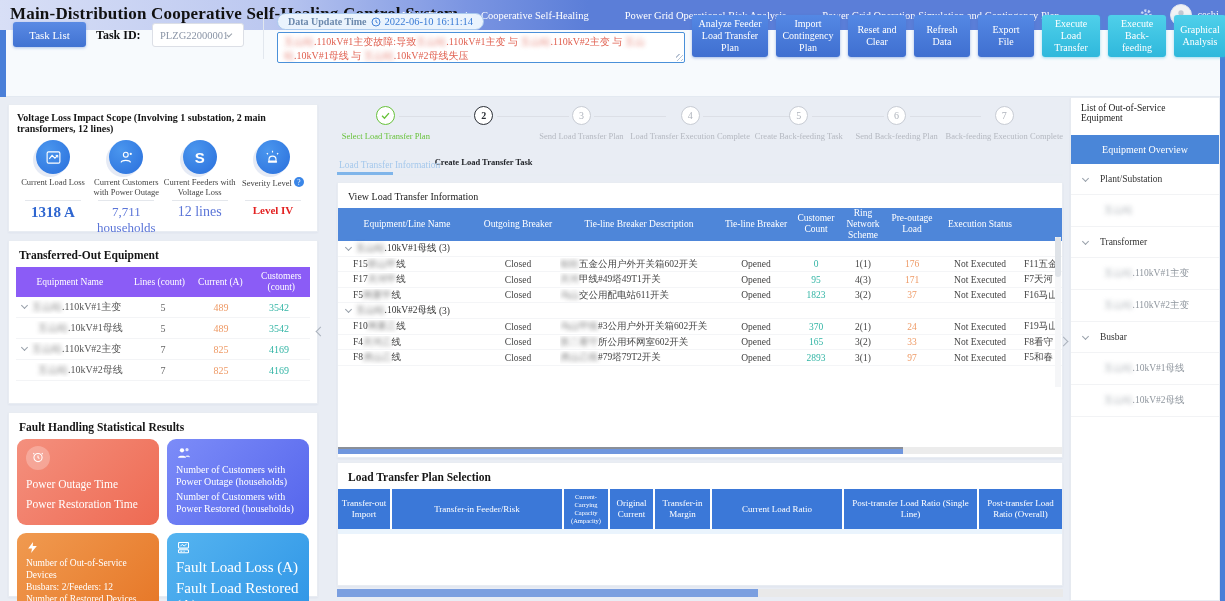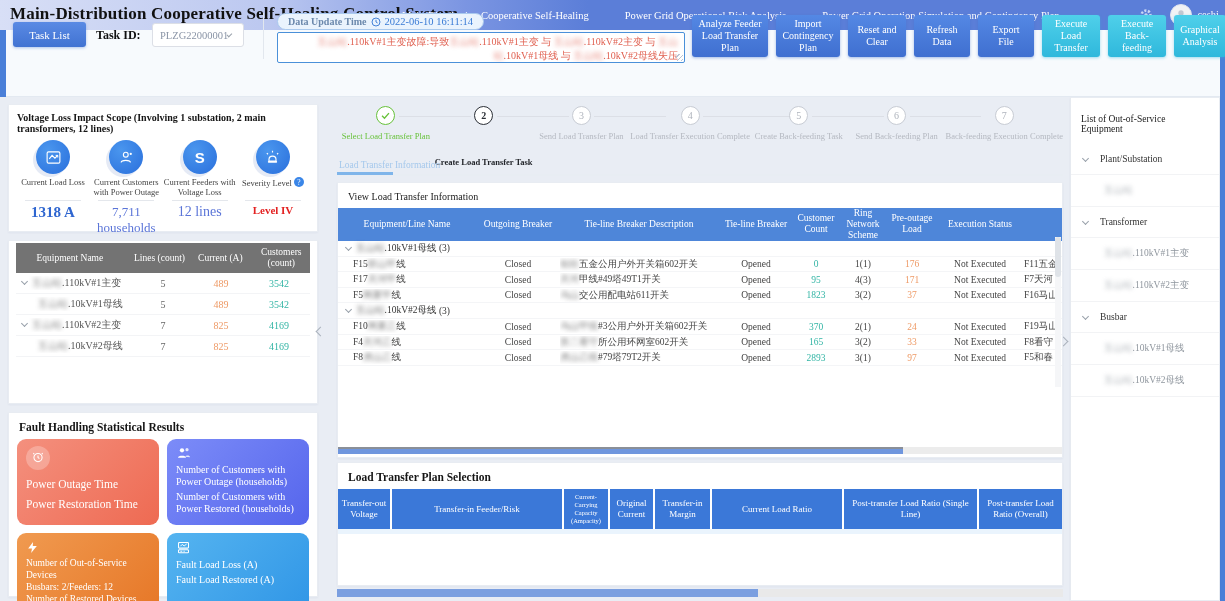--- a/index.html
+++ b/index.html
@@ -26,21 +26,21 @@
   .task-id-label { position:absolute; left:96px; top:28px; font-size:12px; font-weight:bold; color:#111; }
   .task-select { position:absolute; left:152px; top:23px; width:92px; height:24px; background:#fff; border:1px solid #dcdfe6; border-radius:3px;
     display:flex; align-items:center; justify-content:space-between; padding:0 7px; cursor:pointer; }
   .task-select .val { font-size:10.5px; color:#8a94a6; }
   .vdiv { position:absolute; left:263px; top:13px; width:1px; height:46px; background:#e2e7ee; }
   .update-pill { position:absolute; left:277px; top:13px; height:17px; border:1px solid #a9c9ee; background:#eaf3fd; border-radius:9px;
     display:flex; align-items:center; gap:4px; padding:0 10px; }
   .update-pill .lbl { font-size:10px; color:#6b88ac;font-weight:bold; }
   .update-pill .tm { font-size:10.5px; color:#3a7bd5; }
   .fault-box { position:absolute; left:277px; top:32px; width:408px; height:31px; background:#fff; border:1px solid #4a90d9; border-radius:2px;
-    padding:2px 6px; font-size:10px; line-height:1.35; color:#e06050; overflow:hidden; cursor:text;text-align:right; }
+    padding:2px 6px; font-size:10px; line-height:1.35; color:#e06050; overflow:hidden; cursor:text; }
   .fault-box .grip { position:absolute; right:1px; bottom:1px; width:7px; height:7px;
     background:repeating-linear-gradient(135deg,transparent 0 2px,#b9c4d4 2px 3px); }
   .redact { filter:blur(2px); opacity:.7; }
   .toolbar { position:absolute; left:692px; top:15px; right:10px; height:42px; display:flex; gap:8px; }
   .tb-btn { flex:0 0 auto; min-width:50px; padding:0 6px; border:none; border-radius:3px; color:#fff; font-size:10px; line-height:1.2;
     font-family:inherit; cursor:pointer; text-align:center; }
   .tb-blue { background:linear-gradient(180deg,#5488e4,#3f6fd0); box-shadow:0 1px 3px rgba(60,110,205,.45); }
   .tb-cyan { background:linear-gradient(180deg,#4fd0ea,#2fb8dc); box-shadow:0 1px 3px rgba(50,185,220,.45); }
 
   
@@ -61,21 +61,21 @@
   .stat-val1 { font-size:13px; color:#5b75d8; }
   .stat-val2 { font-size:14px; color:#5b75d8; }
   .stat-val3 { font-size:11px; font-weight:bold; color:#e32222; }
   .help-dot { display:inline-flex; width:10px; height:10px; border-radius:50%; background:#3a86e8; color:#fff; font-size:7.5px;
     align-items:center; justify-content:center; vertical-align:1px; margin-left:2px; cursor:pointer; }
   .glyph-s { font-size:15px; font-weight:bold; color:#fff; font-family:"Liberation Sans",sans-serif; }
 
   
   .transferred { left:8px; top:240px; width:310px; height:164px; }
   .ttable { margin:2px 7px 0; }
-  .thead { display:flex; background:#737373; color:#fff; font-size:9.5px; min-height:30px; align-items:center; text-align:center; line-height:1.15;gap:7px; }
+  .thead { display:flex; background:#8b5cf6; color:#fff; font-size:9.5px; min-height:30px; align-items:center; text-align:center; line-height:1.15;gap:7px; }
   .tc1{width:116px; text-align:center;} .tc2{width:62px;} .tc3{width:54px;} .tc4{width:62px;}
   .trow { display:flex; align-items:center; height:21px; font-size:10px; border-bottom:1px solid #f3f4f6; color:#555; }
   .trow .tc1 { text-align:left; padding-left:6px; white-space:nowrap; overflow:hidden; }
   .trow .tc2 { text-align:center; color:#666; }
   .trow .tc3 { text-align:center; color:#ee9a66; }
   .trow .tc4 { text-align:center; color:#33b5a5; }
   .indent { padding-left:22px !important; }
 
   
   .chev { display:inline-block; width:5px; height:5px; border-right:1.2px solid #98a0aa; border-bottom:1.2px solid #98a0aa; }
@@ -90,21 +90,21 @@
   .cards { display:grid; grid-template-columns:1fr 1fr; gap:8px; padding:2px 8px 8px; }
   .card { border-radius:9px; padding:7px 9px; color:#fff; height:86px; overflow:hidden; position:relative; }
   .card svg { display:block; margin-bottom:3px; }
   .card-red { background:linear-gradient(135deg,#f4907e,#ee6a52); }
   .card-indigo { background:linear-gradient(135deg,#7c8cf8,#5565ec); }
   .card-orange { background:linear-gradient(135deg,#f09a50,#e67626); }
   .card-blue { background:linear-gradient(135deg,#55b4f0,#2f95e6); }
   .card-red .ln { font-size:11.5px; margin-top:8px; }
   .card-indigo .ln { font-size:10px; line-height:1.15; margin-top:4px; }
   .card-orange .ln { font-size:9.5px; line-height:1.25; }
-  .card-blue .ln { font-size:10px; margin-top:4px; }
+  .card-blue .ln { font-size:15px; margin-top:4px; }
   .icon-bubble { width:24px; height:24px; border-radius:50%; background:rgba(255,255,255,.25); display:flex; align-items:center; justify-content:center; margin-bottom:2px; }
 
   
   .stepper { position:absolute; left:337px; top:106px; width:726px; height:48px; display:flex; }
   .step { flex:1; position:relative; text-align:center; }
   .step .circle { width:19px; height:19px; border-radius:50%; border:1.5px solid #c8ccd4; background:#fff; margin:0 auto;
     display:flex; align-items:center; justify-content:center; font-size:10px; color:#aeb3bc; position:relative; z-index:2; }
   .step:not(:last-child)::after { content:""; position:absolute; top:10px; left:calc(50% + 13px); right:calc(-50% + 13px); height:1px; background:#dcdfe6; }
   .step .slabel { margin-top:6px; font-size:8.5px; color:#b4b8c0; white-space:nowrap; }
   .step.done .circle { border-color:#67c23a; }
@@ -143,21 +143,21 @@
   .phead > div { display:flex; align-items:center; justify-content:center; padding:2px 3px; border-right:2px solid #fff; }
   .phead > div:last-child { border-right:none; }
   .pc1{width:54px;} .pc2{width:172px;} .pc3{width:46px; font-size:6.5px;} .pc4{width:45px;} .pc5{width:57px;}
   .pc6{width:132px;} .pc7{width:135px;} .pc8{flex:1;}
   .phead-under { height:5px; background:#eaf4fd; }
   .bottom-scroll { position:absolute; left:337px; top:589px; width:726px; height:8px; background:#e9e9e9; }
   .bottom-scroll .thumb { width:58%; height:100%; background:#7b9fe0; cursor:pointer; }
 
   
   .right-panel { left:1070px; top:97px; width:150px; height:504px; border-left:1px solid #e6eaf0; }
-  .right-panel .panel-title { font-size:9.5px; font-weight:normal; color:#222; padding:16px 10px 10px; }
+  .right-panel .panel-title { font-size:9.5px; font-weight:normal; color:#222; padding:5px 10px 10px; }
   .overview-bar { margin:2px 0 0; background:#4a86d8; color:#fff; text-align:center; font-size:10px; height:29px; line-height:29px; cursor:pointer; }
   .tree-group { display:flex; align-items:center; gap:7px; height:31px; padding-left:12px; font-size:9.5px; color:#333; border-bottom:1px solid #f2f3f5; cursor:pointer; }
   .tree-item { display:flex; align-items:center; height:32px; padding-left:33px; font-size:9.5px; color:#8f969e; border-bottom:1px solid #f2f3f5; white-space:nowrap; overflow:hidden; cursor:pointer; }
 
   svg { flex:none; }
 </style>
 </head>
 <body>
 
 <div class="top-bar">
@@ -267,20 +267,21 @@
             <span>?</span>
           </span>
       </div>
       <div class="stat-rule"></div>
       <div class="stat-val3">Level IV</div>
     </div>
   </div>
 </div>
 
 <div class="panel transferred">
+  <div class="panel-title">Transferred-Out Equipment</div>
   <div class="ttable">
     <div class="thead">
       <div class="tc1">Equipment Name</div>
       <div class="tc2">Lines (count)</div>
       <div class="tc3">Current (A)</div>
       <div class="tc4">Customers (count)</div>
     </div>
     <div class="trow">
       <div class="tc1"><span class="chev down"></span><span class="redact">五山站</span><span>.110kV#1主变</span></div>
       <div class="tc2">5</div>
@@ -509,37 +510,38 @@
       <div class="vthumb"></div>
     </div>
   <div class="hscroll">
       <div class="thumb" style="width:78%"></div>
     </div>
 </div>
 
 <div class="panel plan-panel">
   <div class="panel-title">Load Transfer Plan Selection</div>
   <div class="phead">
-    <div class="pc1">Transfer-out Voltage</div>
+    <div class="pc1">Transfer-out Import</div>
     <div class="pc2">Transfer-in Feeder/Risk</div>
     <div class="pc3">Current-Carrying Capacity (Ampacity)</div>
     <div class="pc4">Original Current</div>
     <div class="pc5">Transfer-in Margin</div>
     <div class="pc6">Current Load Ratio</div>
     <div class="pc7">Post-transfer Load Ratio (Single Line)</div>
     <div class="pc8">Post-transfer Load Ratio (Overall)</div>
   </div>
   <div class="phead-under"></div>
 </div>
 <div class="bottom-scroll">
     <div class="thumb"></div>
   </div>
 
 <div class="panel right-panel">
   <div class="panel-title">List of Out-of-Service Equipment</div>
+  <div class="overview-bar">Equipment Overview</div>
 
   <div class="tree-group">
     <span class="chev down"></span>
     <span>Plant/Substation</span>
   </div>
   <div class="tree-item">
     <span class="redact">五山站</span>
       <span></span>
   </div>
 

